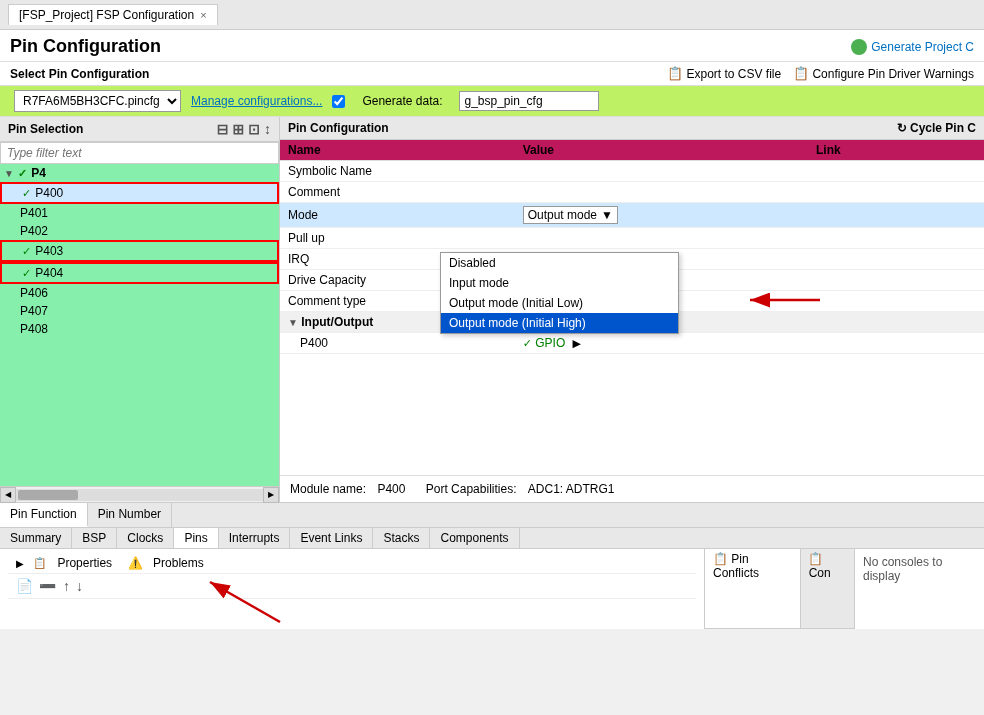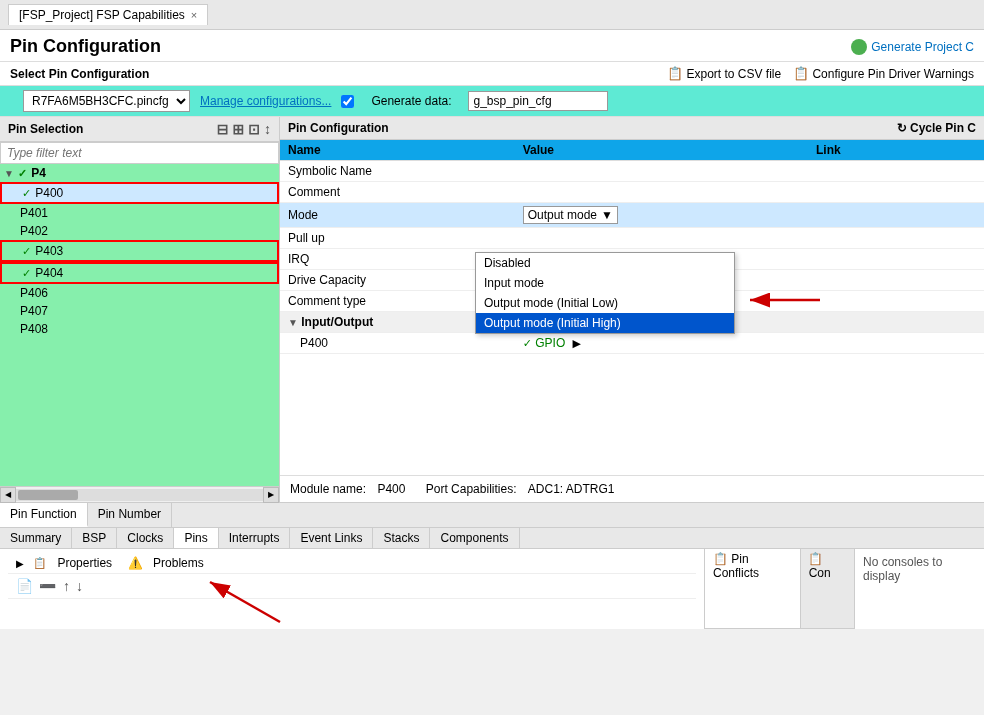--- a/index.html
+++ b/index.html
@@ -84,22 +84,22 @@
       display: flex;
       align-items: center;
       gap: 3px;
     }
     .toolbar-btn-icon {
       font-size: 13px;
     }
 
     
     .config-row {
-      background: #5eead4;
-      padding: 4px 23px;
+      background: #bef264;
+      padding: 4px 14px;
       border-bottom: 1px solid #ddd;
       display: flex;
       align-items: center;
       gap: 10px;
     }
     .config-select {
       border: 1px solid #999;
       padding: 2px 4px;
       font-size: 12px;
       background: #fff;
@@ -251,21 +251,21 @@
 
     
     .config-table {
       width: 100%;
       border-collapse: collapse;
       font-size: 12px;
     }
     .config-table th {
       text-align: left;
       padding: 3px 8px;
-      background: #0ea5e9;
+      background: #be185d;
       border-bottom: 1px solid #ddd;
       font-weight: bold;
       color: #000;
     }
     .config-table td {
       padding: 3px 8px;
       border-bottom: 1px solid #eee;
       vertical-align: middle;
     }
     .row-highlighted {
@@ -286,27 +286,26 @@
       align-items: center;
       gap: 4px;
       cursor: pointer;
     }
 
     
     .dropdown-popup {
       position: absolute;
       top: 112px;
       left: 160px;
-      width: 260px;
+      width: 239px;
       background: #fff;
       border: 1px solid #999;
       box-shadow: 2px 2px 5px rgba(0,0,0,0.2);
       z-index: 100;
       font-size: 12px;
-      margin-left: 35px;
     }
     .dropdown-item {
       padding: 3px 8px;
       cursor: pointer;
     }
     .dropdown-item-selected {
       background: #0055cc;
       color: #fff;
     }
 
@@ -424,21 +423,21 @@
     }
 
     .gpio-green { color: #008000; font-size: 11px; }
     .expand-arrow { color: #555; font-size: 10px; }
   </style>
 </head>
 <body>
 
 <div class="title-bar">
   <div class="title-tab">
-    <span>[FSP_Project] FSP Capabilities</span>
+    <span>[FSP_Project] FSP Configuration</span>
     <span class="close-x">×</span>
   </div>
 </div>
 
 <div class="main-header">
   <h1 class="main-title">Pin Configuration</h1>
   <div class="generate-btn">
     <span class="gen-icon"></span>
     <span>Generate Project C</span>
   </div>

